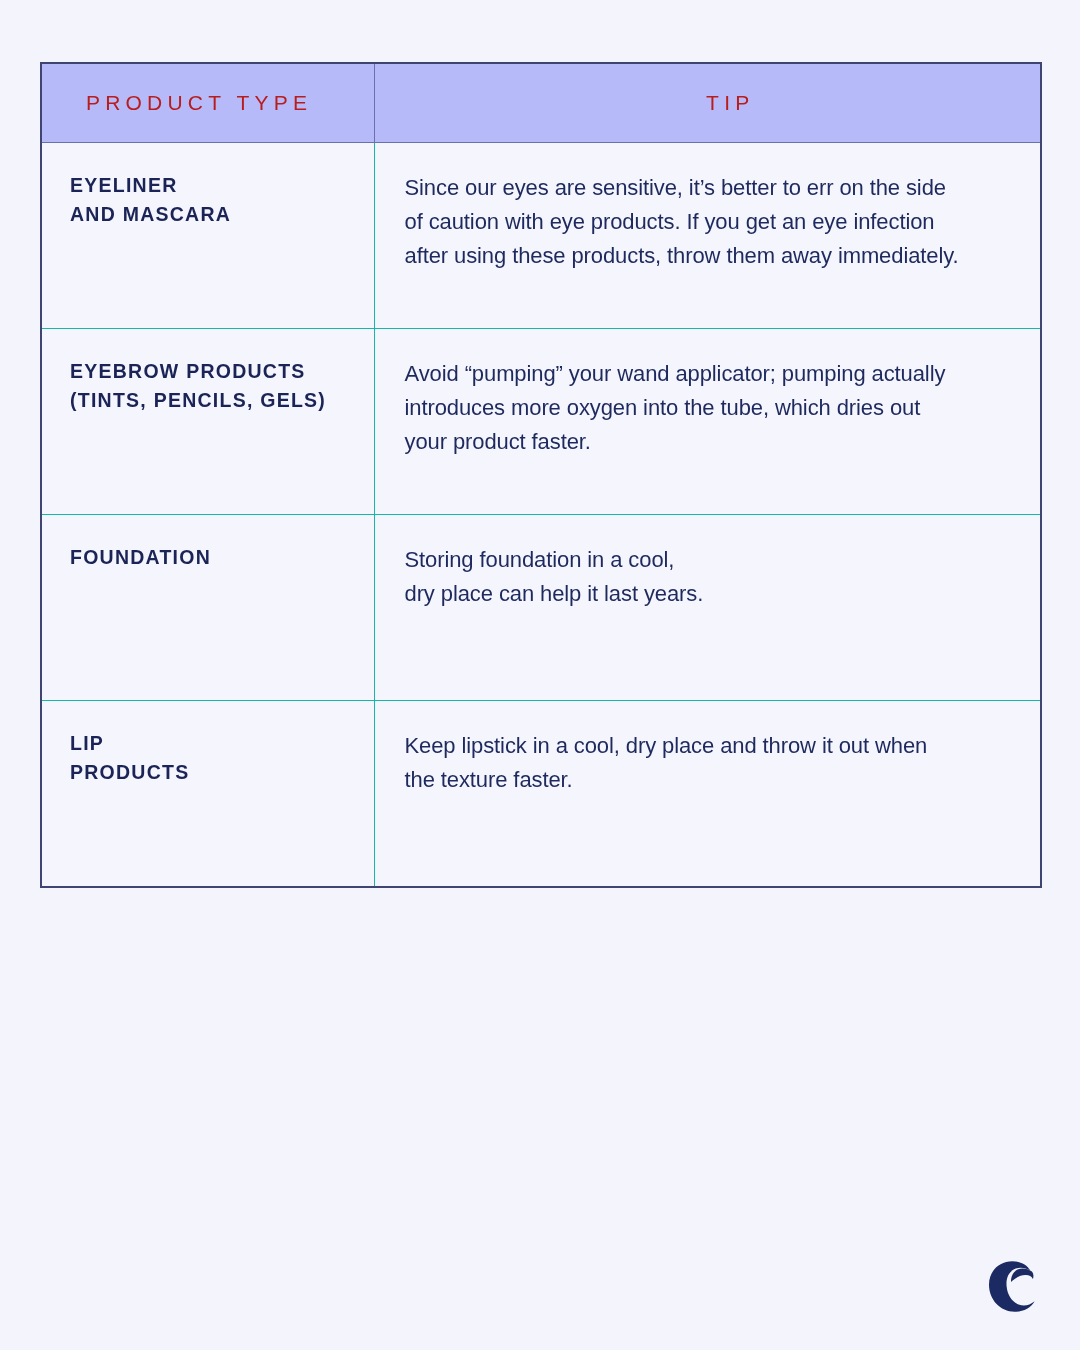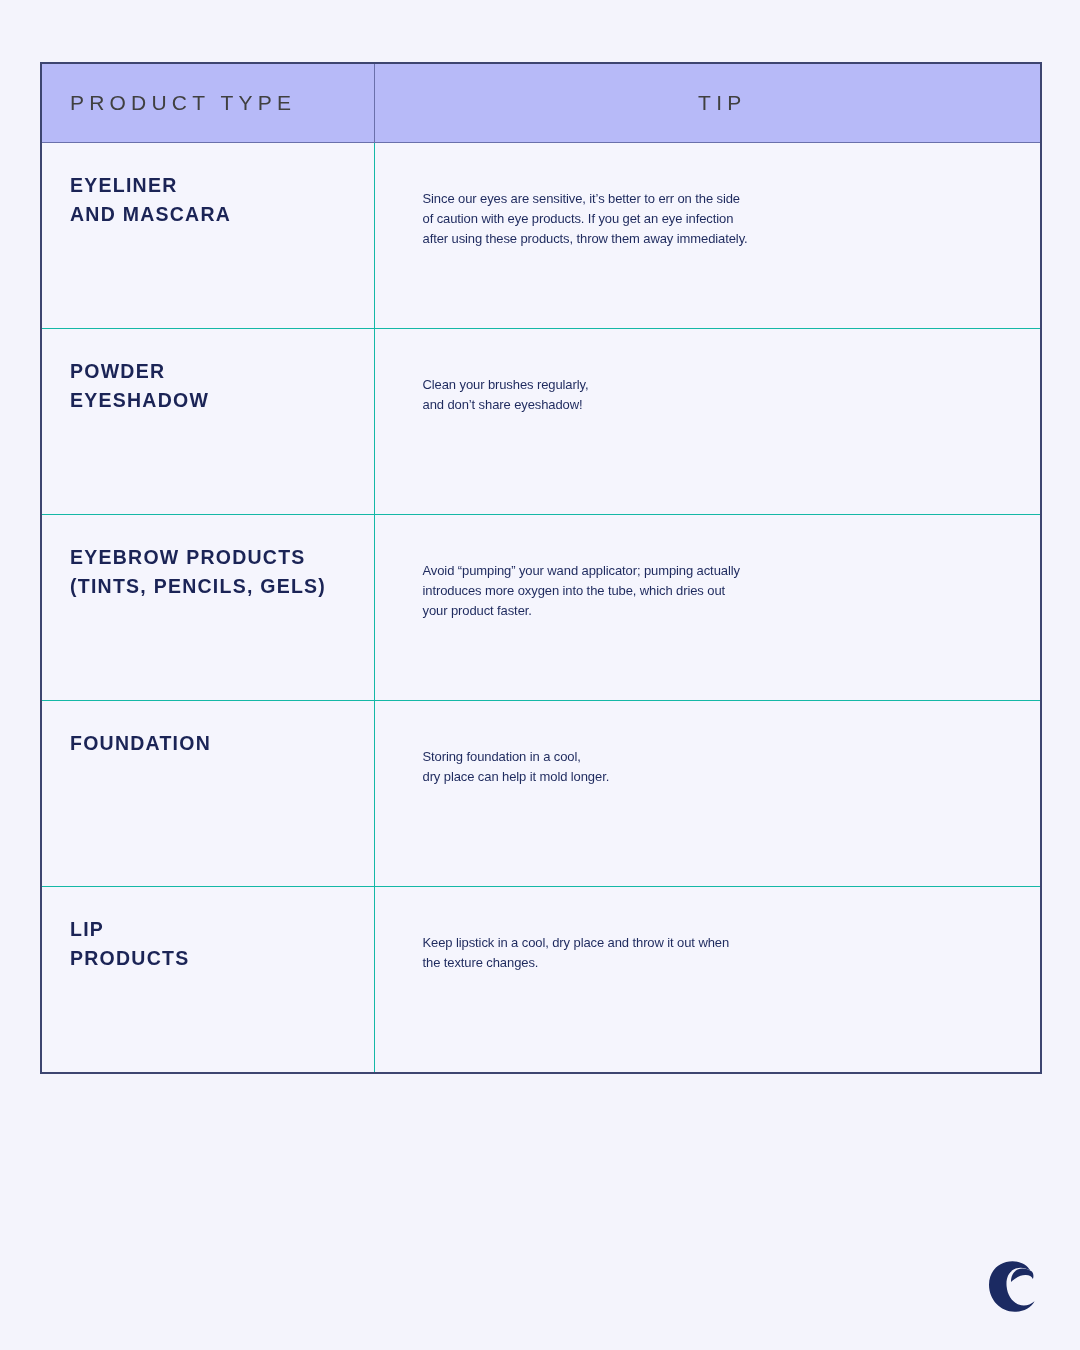--- a/index.html
+++ b/index.html
@@ -56,23 +56,24 @@
   }
   thead th.th-type { padding-left: 28px; }
   thead th.th-tip  { padding-left: 30px; text-align: center; }
 
   .header-label {
     display: block;
     font-family: "Liberation Sans", sans-serif;
     font-size: 21px;
     font-weight: 400;
     letter-spacing: 5.2px;
-    color: #404040;
+    color: #b91c1c;
     text-transform: uppercase;
     line-height: 1.1;
+    margin-left: 16px;
   }
 
   
   tbody td {
     border: 1px solid #14b8a6;
     padding: 0;
     vertical-align: top;
     background: #f5f5fd;
     height: 135px;
   }
@@ -92,27 +93,27 @@
     letter-spacing: 1.25px;
     color: #1b2456;
     text-transform: uppercase;
     line-height: 1.47;
     white-space: pre-line;
     margin: 0;
   }
 
   .tip-text {
     font-family: "Liberation Sans", sans-serif;
-    font-size: 13px;
+    font-size: 22px;
     font-weight: 400;
     color: #1e2a5e;
     line-height: 1.54;
     white-space: pre-line;
     letter-spacing: -0.1px;
-    margin: 18px;
+    margin: 0;
   }
 
   
   .logo {
     position: absolute;
     left: 982px;
     top: 1258px;
     width: 58px;
     height: 58px;
   }
@@ -146,63 +147,53 @@
             <p class="type-label">EYELINER
 AND MASCARA</p>
           </td>
           <td class="cell-tip">
             <p class="tip-text">Since our eyes are sensitive, it’s better to err on the side
 of caution with eye products. If you get an eye infection
 after using these products, throw them away immediately.</p>
           </td>
         </tr>
 
-        <tr>
-          <td class="cell-type">
-            <p class="type-label">POWDER
-EYESHADOW</p>
-          </td>
-          <td class="cell-tip">
-            <p class="tip-text">Clean your brushes regularly,
-and don’t share eyeshadow!</p>
-          </td>
-        </tr>
 
         <tr>
           <td class="cell-type">
             <p class="type-label">EYEBROW PRODUCTS
 (TINTS, PENCILS, GELS)</p>
           </td>
           <td class="cell-tip">
             <p class="tip-text">Avoid “pumping” your wand applicator; pumping actually
 introduces more oxygen into the tube, which dries out
 your product faster.</p>
           </td>
         </tr>
 
         <tr>
           <td class="cell-type">
             <p class="type-label">FOUNDATION</p>
           </td>
           <td class="cell-tip">
             <p class="tip-text">Storing foundation in a cool,
-dry place can help it mold longer.</p>
+dry place can help it last years.</p>
           </td>
         </tr>
 
 
 
         <tr>
           <td class="cell-type">
             <p class="type-label">LIP
 PRODUCTS</p>
           </td>
           <td class="cell-tip">
             <p class="tip-text">Keep lipstick in a cool, dry place and throw it out when
-the texture changes.</p>
+the texture faster.</p>
           </td>
         </tr>
 
       </tbody>
     </table>
   </div>
 
   <div class="logo">
     <svg viewBox="0 0 58 58" xmlns="http://www.w3.org/2000/svg" aria-hidden="true">
       <path fill="#1b2a62" d="

